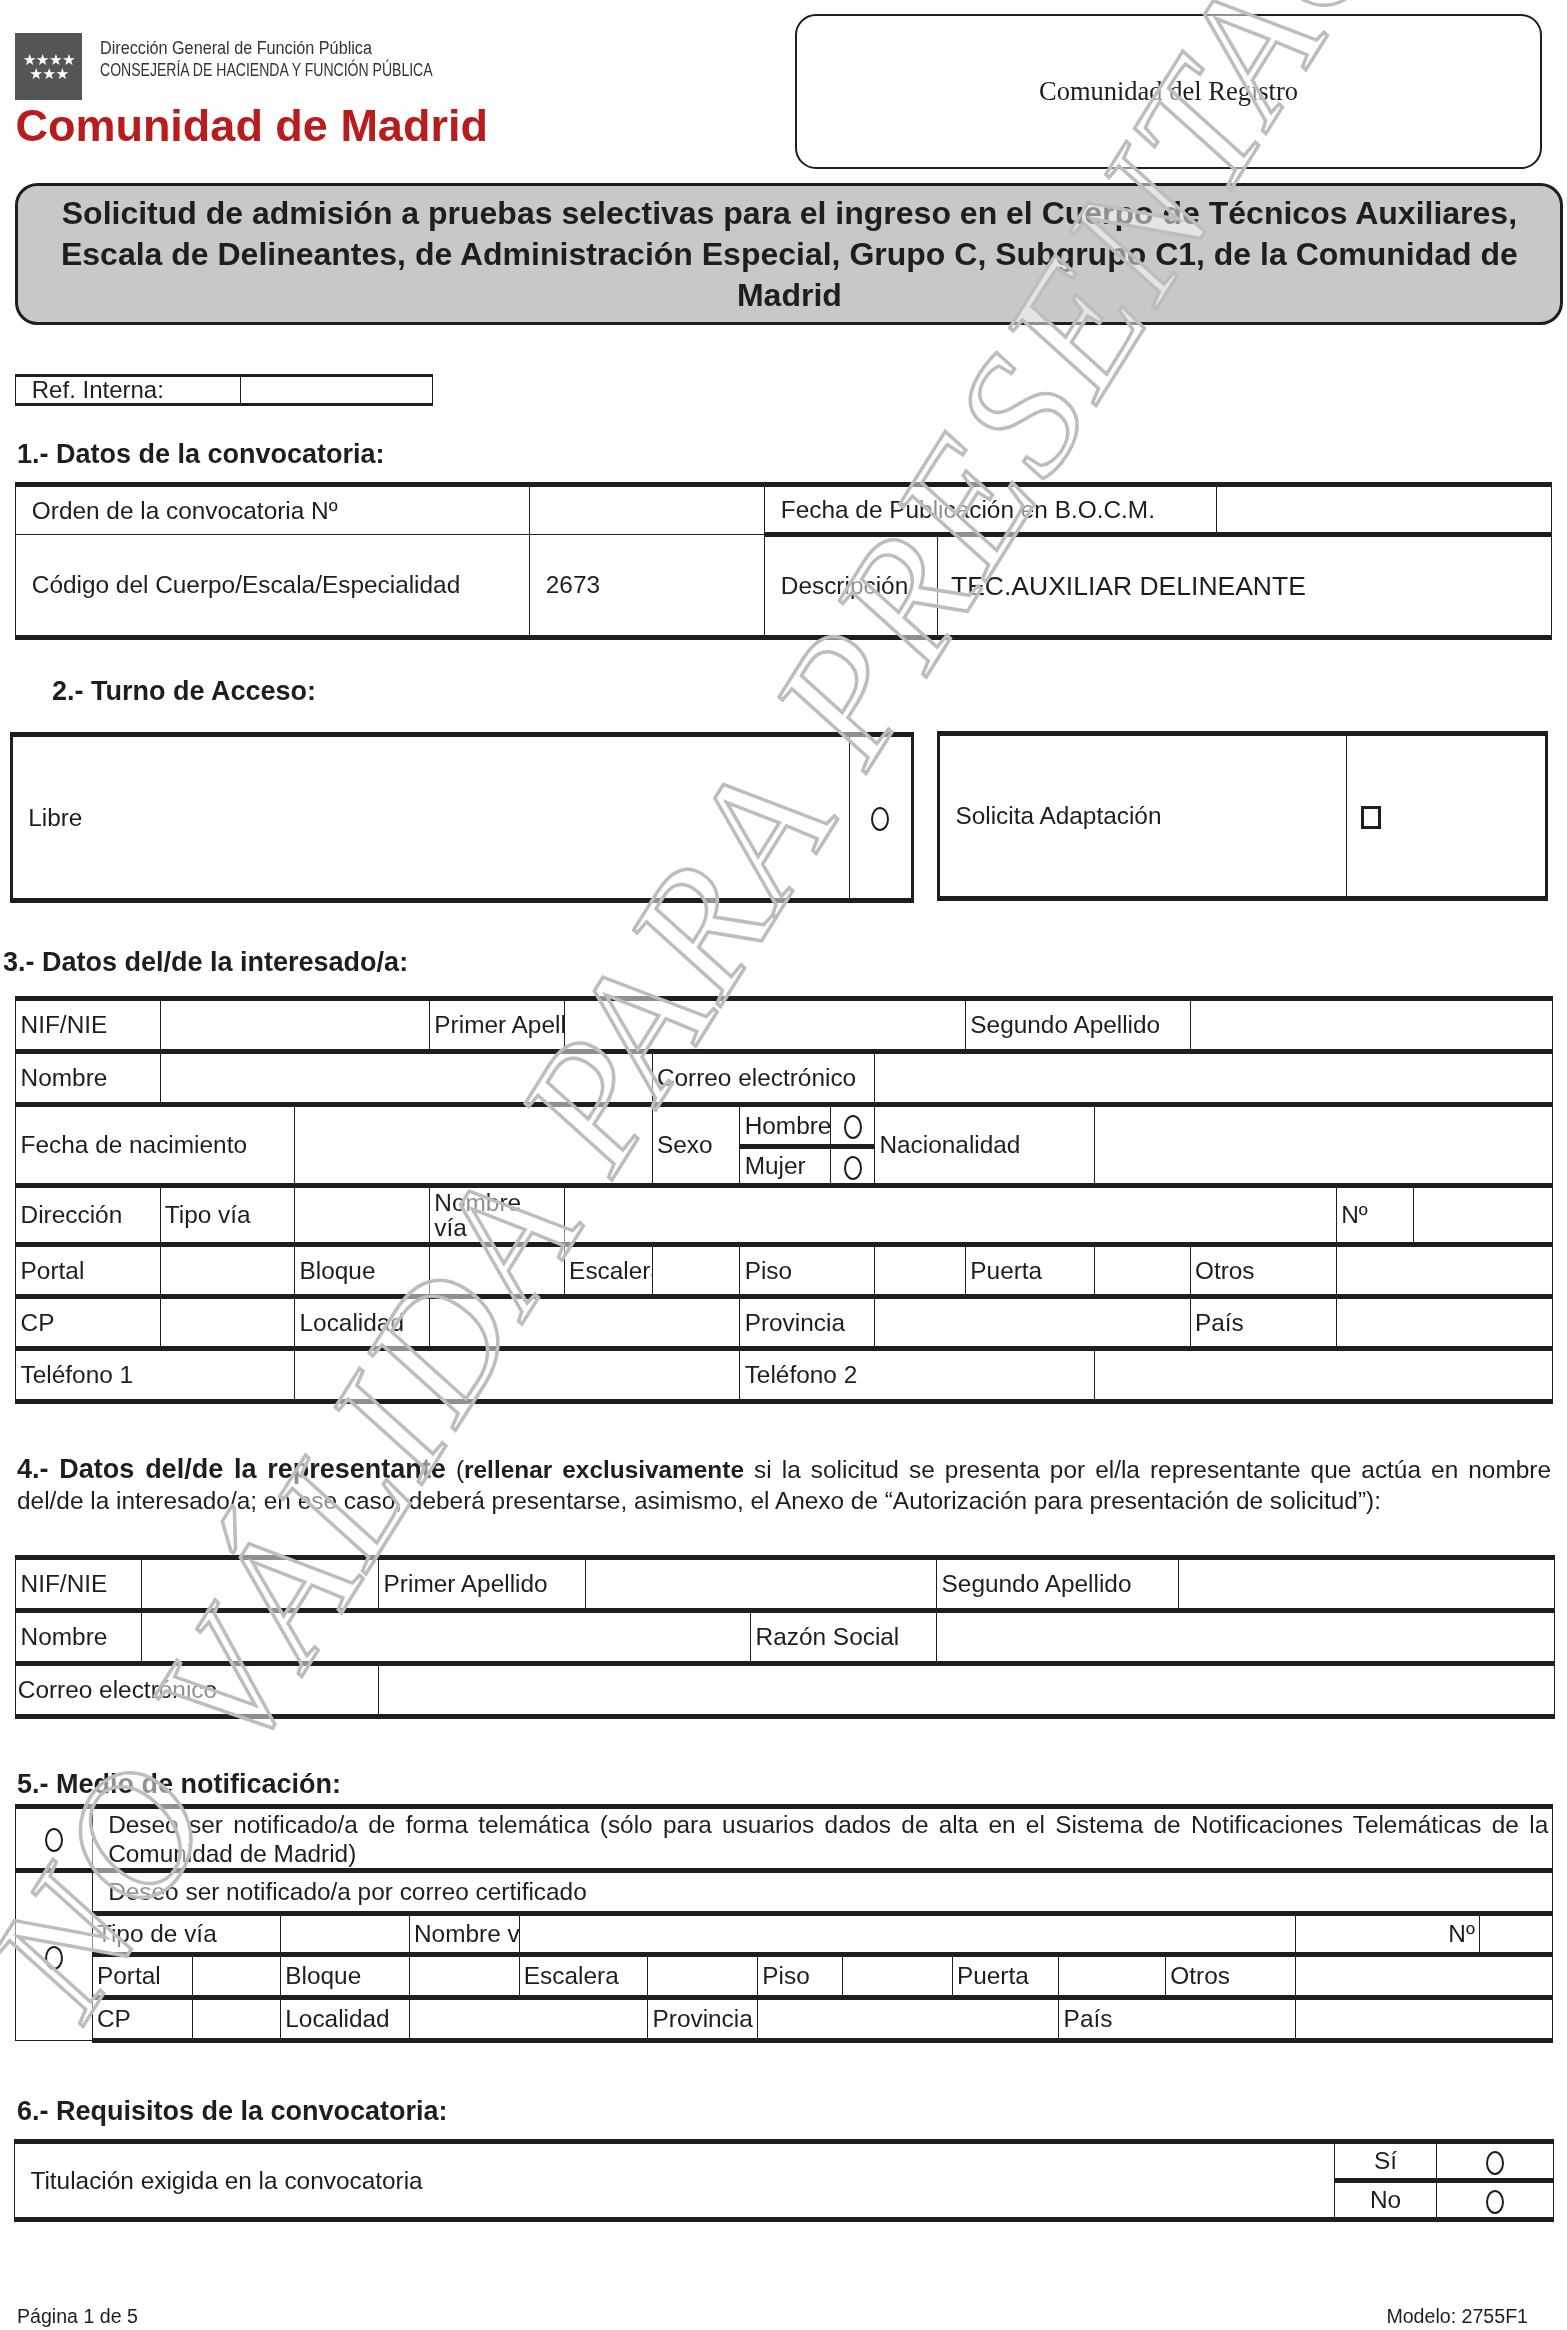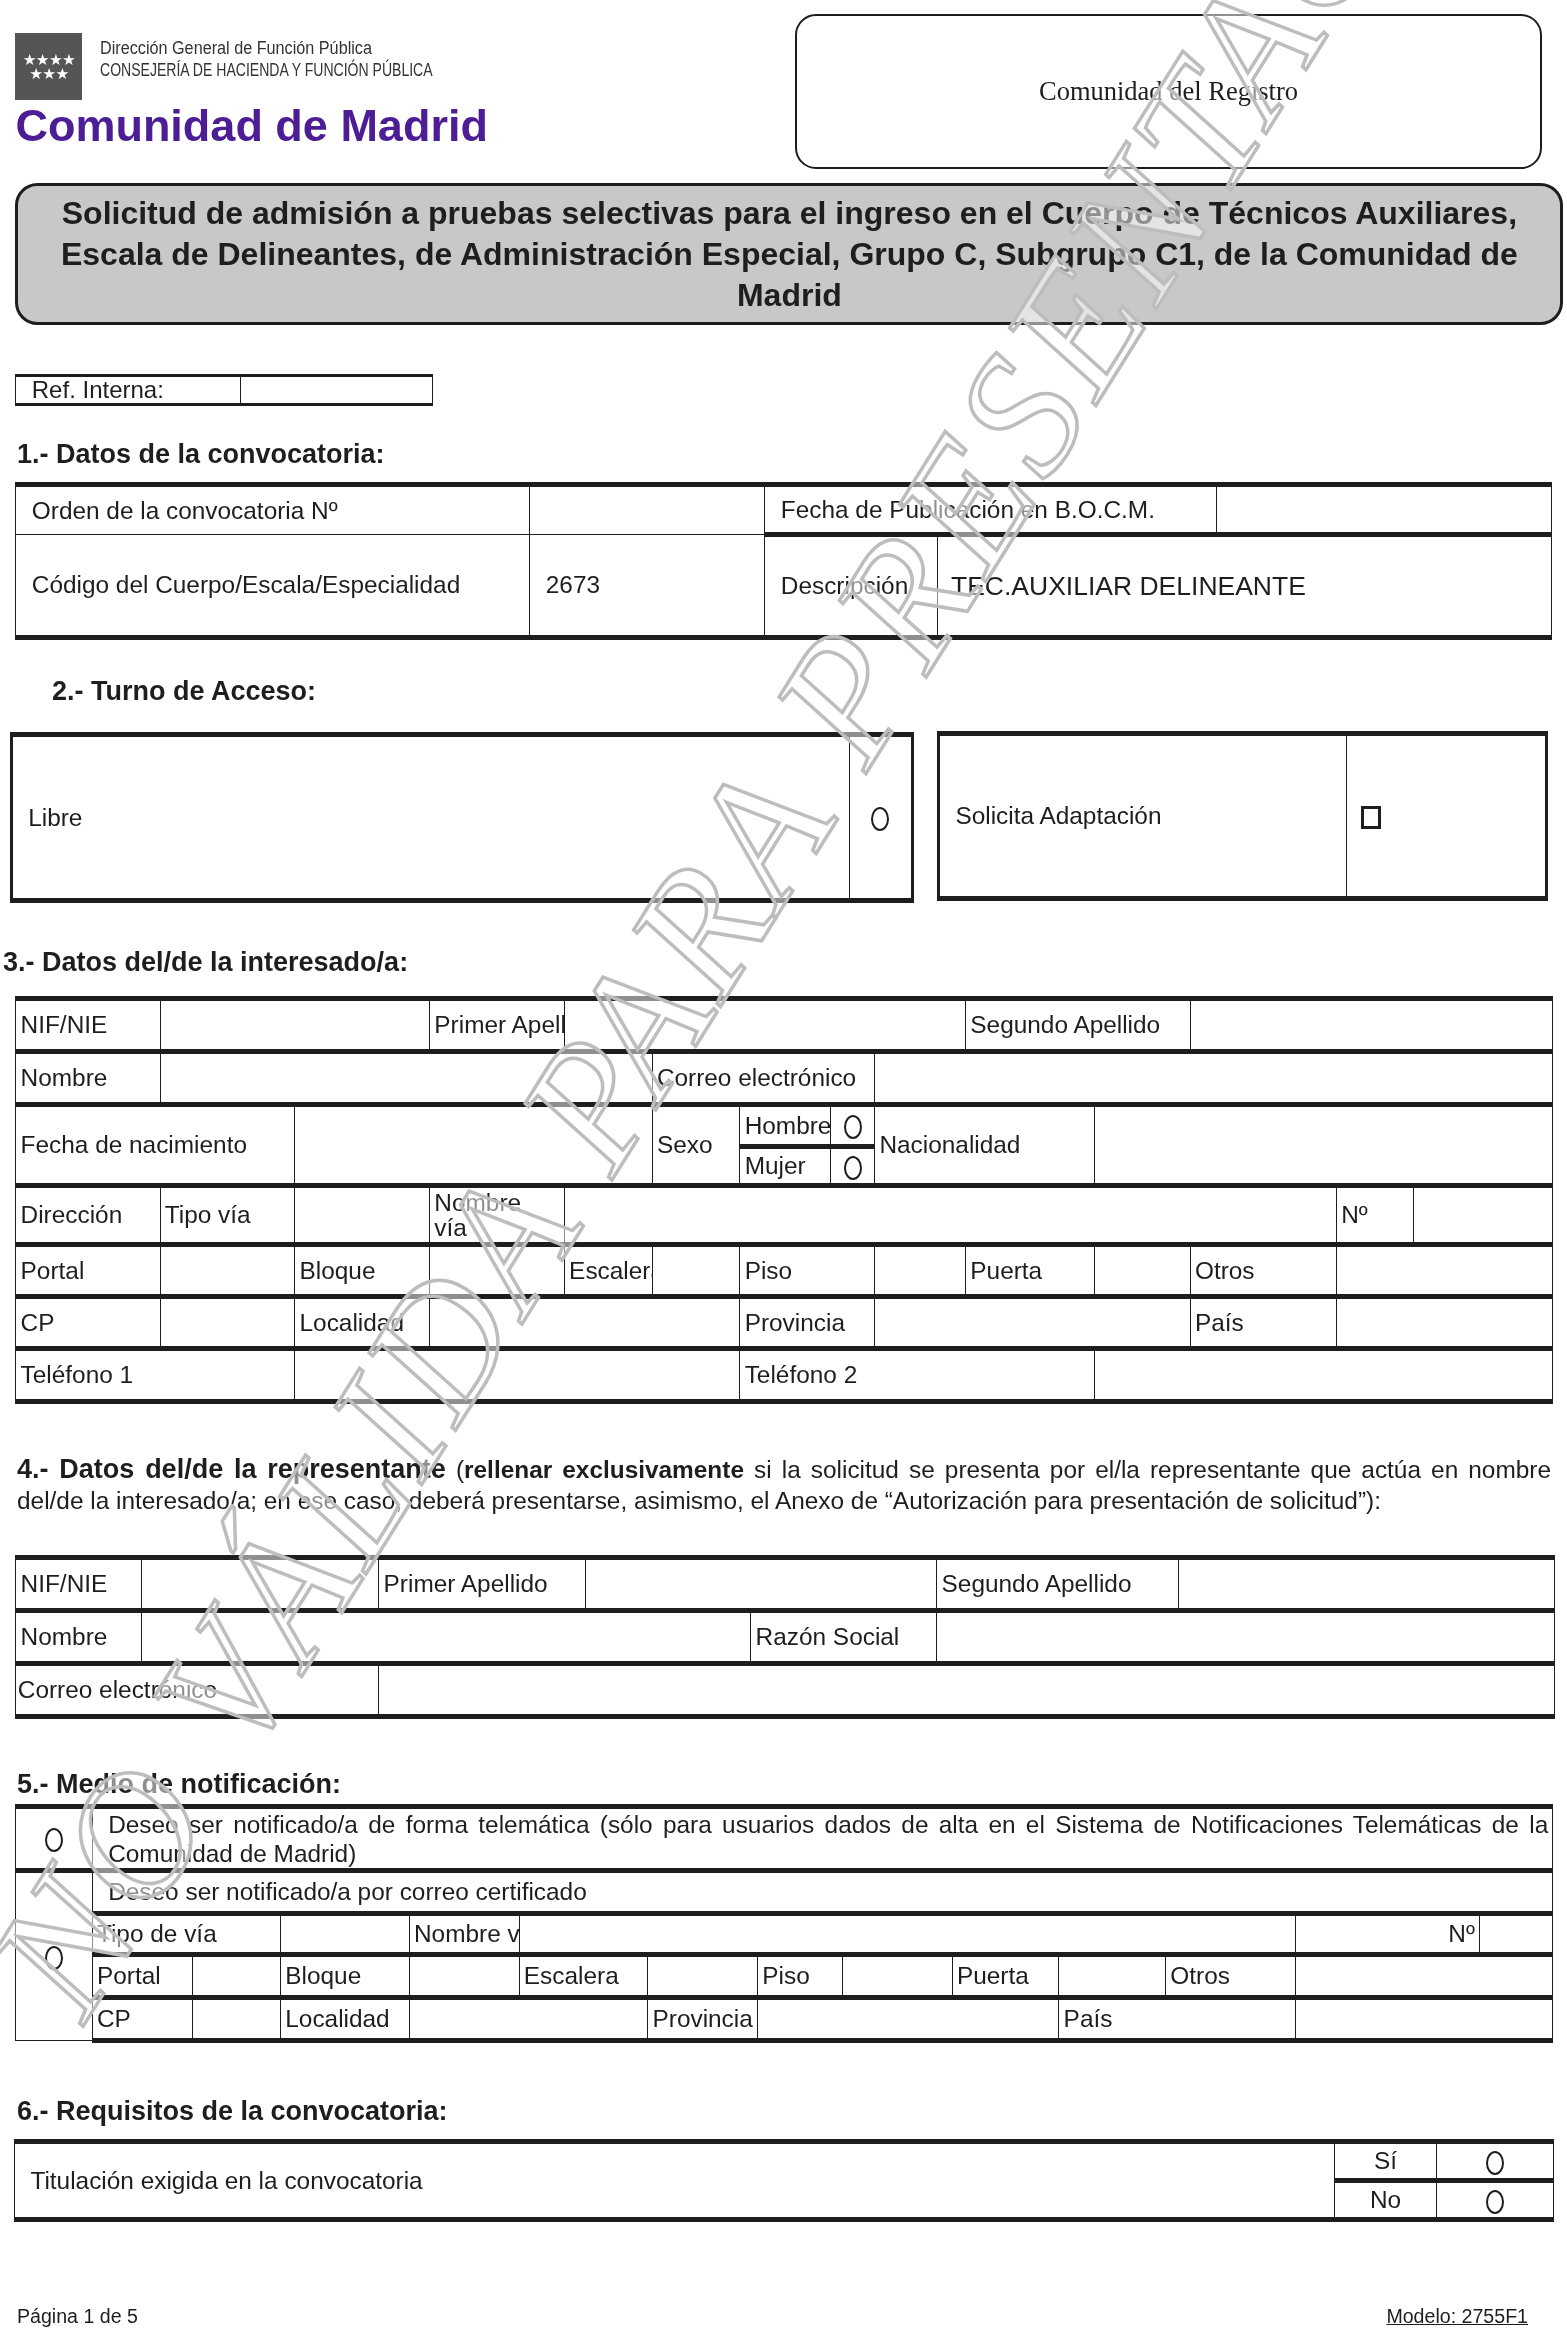--- a/index.html
+++ b/index.html
@@ -4,21 +4,21 @@
 <style>
   html, body { margin:0; padding:0; background:#fff; }
   body { width:1567px; height:2330px; position:relative; overflow:hidden;
          font-family:"Liberation Sans", sans-serif; color:#1e1e1e; }
   .abs { position:absolute; }
   .logo-block { left:15.4px; top:32px; width:517px; height:119px; }
   .logo-square { position:absolute; left:0; top:1.4px; width:67px; height:67px; background:#555; }
   .logo-stars { position:absolute; left:7px; top:19.6px; width:53px; color:#fff; font-size:15.4px; letter-spacing:-0.7px; line-height:14px; text-align:center; }
   .logo-line1 { position:absolute; left:85px; top:5.6px; font-size:18px; color:#333; white-space:nowrap; transform:scaleX(0.9); transform-origin:left; }
   .logo-line2 { position:absolute; left:85px; top:28px; font-size:18px; color:#333; white-space:nowrap; transform:scaleX(0.78); transform-origin:left; }
-  .logo-big { position:absolute; left:0; top:68px; font-size:45px; font-weight:bold; color:#4c1d95; white-space:nowrap; }
+  .logo-big { position:absolute; left:0; top:68px; font-size:45px; font-weight:bold; color:#b91c1c; white-space:nowrap; }
 
   .registro { left:795px; top:14px; width:747px; height:155px; border:2.8px solid #1e1e1e; border-radius:21px; box-sizing:border-box;
               display:flex; align-items:center; justify-content:center; font-family:"Liberation Serif", serif; font-size:26.5px; }
 
   .title-box { left:15.4px; top:183px; width:1548px; height:142px; background:#c8c8c8; border:3.5px solid #1e1e1e; border-radius:22.4px; box-sizing:border-box;
                display:flex; align-items:center; justify-content:center; text-align:center; font-weight:bold; font-size:32px; line-height:41px; padding:0 21px; }
 
   .ref { left:15.4px; top:374px; width:418px; height:32px; border-top:3.5px solid #1e1e1e; border-bottom:3.5px solid #1e1e1e; border-left:1.4px solid #1e1e1e; border-right:1.4px solid #1e1e1e; box-sizing:border-box; display:flex; }
   .ref .lbl { width:208px; border-right:1.4px solid #1e1e1e; font-size:24px; padding-left:15.4px; line-height:26.5px; }
 
@@ -314,14 +314,14 @@
     <td class="center"><span class="radio"></span></td>
   </tr>
 </tbody>
   </table>
 
 <svg class="abs watermark" viewBox="0 0 2244 3336">
   <text x="0" y="0" transform="translate(120,2900) rotate(-58)" font-family="Liberation Serif, serif" font-style="italic" font-size="250" fill="#ffffff" fill-opacity="0.5" stroke="#bdbdbd" stroke-width="5" letter-spacing="10">NO VÁLIDA PARA PRESENTACIÓN</text>
 </svg>
 
 <div class="abs footer" style="left:17px;top:2305px;">Página 1 de 5</div>
-<div class="abs footer" style="right:39px;top:2305px;text-decoration:underline;">Modelo: 2755F1</div>
+<div class="abs footer" style="right:39px;top:2305px;">Modelo: 2755F1</div>
 
 
 </body></html>

